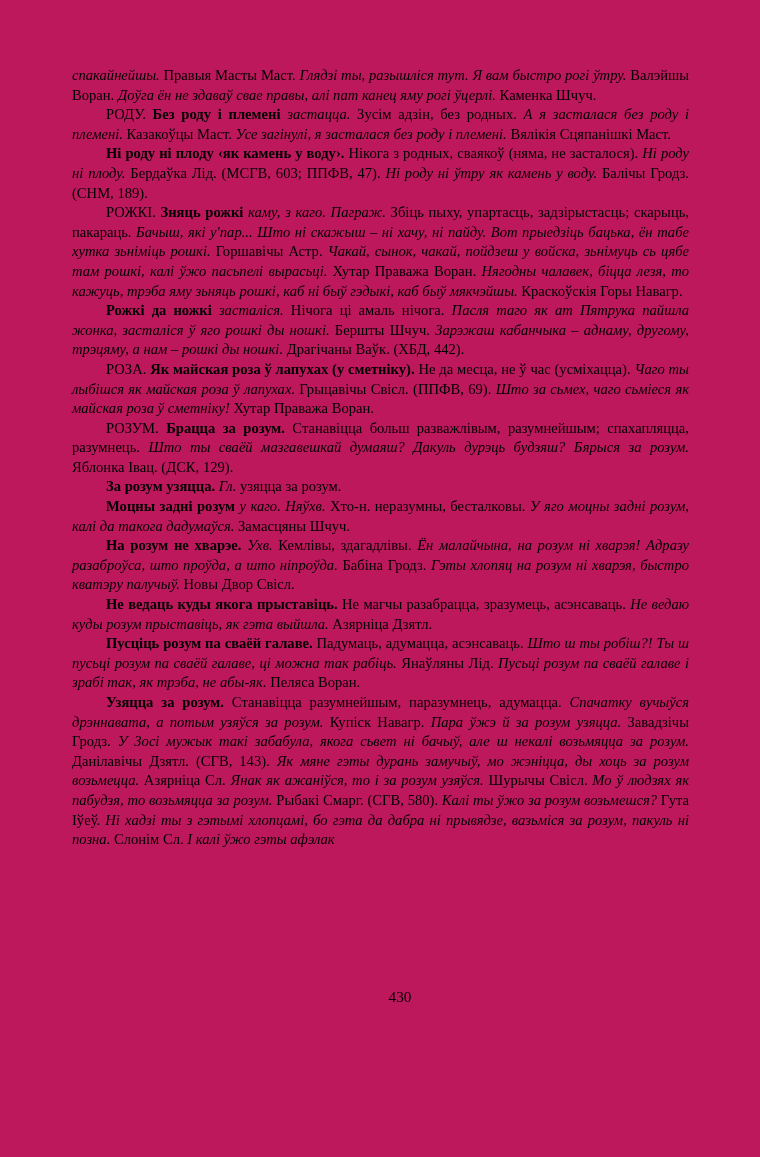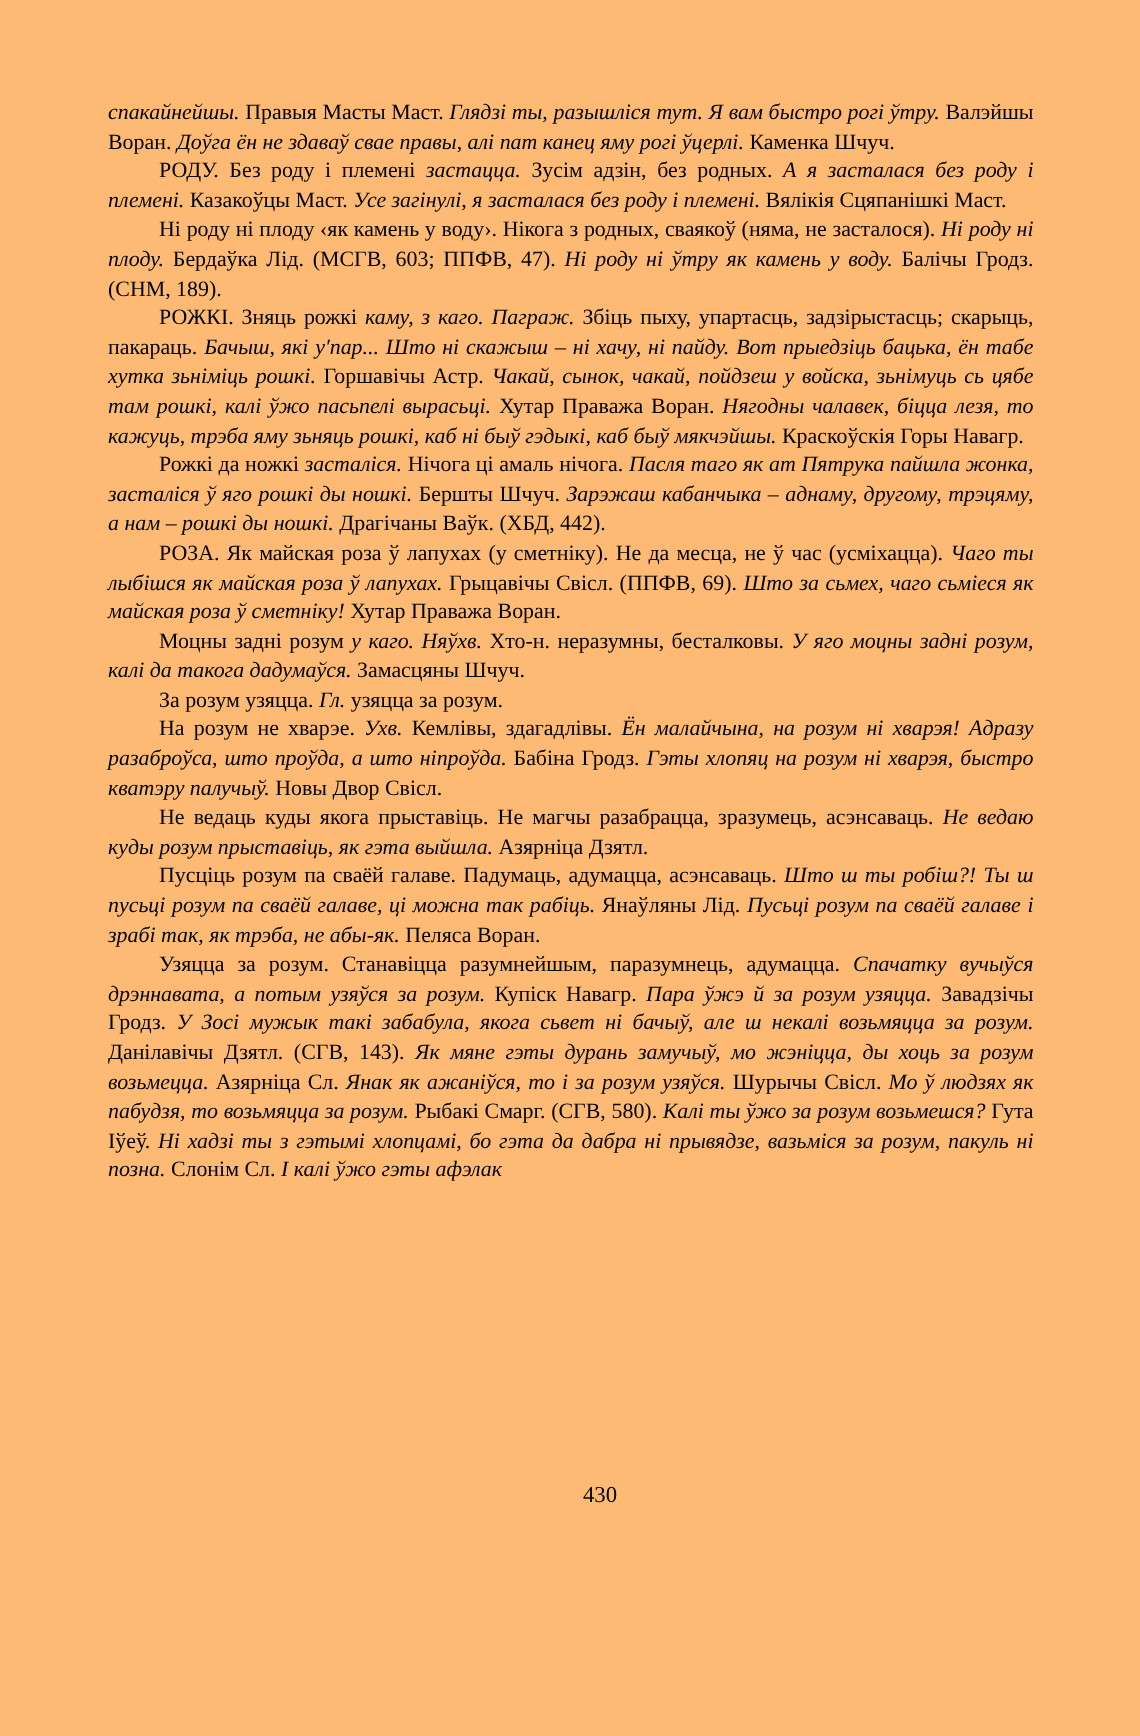--- a/index.html
+++ b/index.html
@@ -11,21 +11,21 @@
     width: 760px;
     height: 1157px;
     font-family: "Liberation Serif", "DejaVu Serif", serif;
     color: #000000;
     overflow: hidden;
   }
   .page {
     position: relative;
     width: 760px;
     height: 1157px;
-    background: #fdba74;
+    background: #be185d;
     box-sizing: border-box;
   }
   .text-column {
     position: absolute;
     left: 72px;
     top: 66px;
     width: 617px;
     text-align: justify;
     text-justify: inter-word;
     font-size: 14.6px;
@@ -35,21 +35,21 @@
   .entry {
     margin: 0;
     padding: 0;
     text-indent: 34px;
     text-align: justify;
   }
   .entry.no-indent {
     text-indent: 0;
   }
   .hw {
-    font-weight: normal;
+    font-weight: bold;
   }
   .lemma {
     font-weight: normal;
   }
   .it {
     font-style: italic;
   }
   .page-number {
     position: absolute;
     left: 0;
@@ -66,22 +66,23 @@
 
 <div class="page">
 
   <div class="text-column" id="text-column">
       <p class="entry no-indent"><span class="it">спакайнейшы.</span><span class="lemma"> Правыя Масты Маст. </span><span class="it">Глядзі ты, разышліся тут. Я вам быстро рогі ўтру.</span><span class="lemma"> Валэйшы Воран. </span><span class="it">Доўга ён не здаваў свае правы, алі пат канец яму рогі ўцерлі.</span><span class="lemma"> Каменка Шчуч.</span></p>
       <p class="entry"><span class="lemma">РОДУ. </span><span class="hw">Без роду і племені </span><span class="it">застацца.</span><span class="lemma"> Зусім адзін, без родных. </span><span class="it">А я засталася без роду і племені.</span><span class="lemma"> Казакоўцы Маст. </span><span class="it">Усе загінулі, я засталася без роду і племені.</span><span class="lemma"> Вялікія Сцяпанішкі Маст.</span></p>
       <p class="entry"><span class="hw">Ні роду ні плоду ‹як камень у воду›.</span><span class="lemma"> Нікога з родных, сваякоў (няма, не засталося). </span><span class="it">Ні роду ні плоду.</span><span class="lemma"> Бердаўка Лід. (МСГВ, 603; ППФВ, 47). </span><span class="it">Ні роду ні ўтру як камень у воду.</span><span class="lemma"> Балічы Гродз. (СНМ, 189).</span></p>
       <p class="entry"><span class="lemma">РОЖКІ. </span><span class="hw">Зняць рожкі </span><span class="it">каму, з каго. Паграж.</span><span class="lemma"> Збіць пыху, упартасць, задзірыстасць; скарыць, пакараць. </span><span class="it">Бачыш, які у′пар... Што ні скажыш – ні хачу, ні пайду. Вот прыедзіць бацька, ён табе хутка зьніміць рошкі.</span><span class="lemma"> Горшавічы Астр. </span><span class="it">Чакай, сынок, чакай, пойдзеш у войска, зьнімуць сь цябе там рошкі, калі ўжо пасьпелі вырасьці.</span><span class="lemma"> Хутар Праважа Воран. </span><span class="it">Нягодны чалавек, біцца лезя, то кажуць, трэба яму зьняць рошкі, каб ні быў гэдыкі, каб быў мякчэйшы.</span><span class="lemma"> Краскоўскія Горы Навагр.</span></p>
       <p class="entry"><span class="hw">Рожкі да ножкі </span><span class="it">засталіся.</span><span class="lemma"> Нічога ці амаль нічога. </span><span class="it">Пасля таго як ат Пятрука пайшла жонка, засталіся ў яго рошкі ды ношкі.</span><span class="lemma"> Бершты  Шчуч. </span><span class="it">Зарэжаш кабанчыка – аднаму, другому, трэцяму, а нам – рошкі ды ношкі.</span><span class="lemma"> Драгічаны Ваўк. (ХБД, 442).</span></p>
       <p class="entry"><span class="lemma">РОЗА. </span><span class="hw">Як майская роза ў лапухах (у сметніку).</span><span class="lemma"> Не да месца, не ў час (усміхацца). </span><span class="it">Чаго ты лыбішся як майская роза ў лапухах.</span><span class="lemma"> Грыцавічы Свісл. (ППФВ, 69). </span><span class="it">Што за сьмех, чаго сьміеся як майская роза ў сметніку!</span><span class="lemma"> Хутар Праважа Воран.</span></p>
+      <p class="entry"><span class="lemma">РОЗУМ. </span><span class="hw">Брацца за розум.</span><span class="lemma"> Станавіцца больш разважлівым, разумнейшым; спахапляцца, разумнець. </span><span class="it">Што ты сваёй мазгавешкай думаяш? Дакуль дурэць будзяш? Бярыся за розум.</span><span class="lemma"> Яблонка Івац. (ДСК, 129).</span></p>
+      <p class="entry"><span class="hw">За розум узяцца. </span><span class="it">Гл.</span><span class="lemma"> узяцца за розум.</span></p>
       <p class="entry"><span class="hw">Моцны заднi розум </span><span class="it">у каго.  Няўхв.</span><span class="lemma"> Хто-н. неразумны, бесталковы. </span><span class="it">У яго моцны задні розум, калі да такога дадумаўся.</span><span class="lemma"> Замасцяны Шчуч.</span></p>
-      <p class="entry"><span class="hw">За розум узяцца. </span><span class="it">Гл.</span><span class="lemma"> узяцца за розум.</span></p>
       <p class="entry"><span class="hw">На розум не хварэе. </span><span class="it">Ухв.</span><span class="lemma"> Кемлівы, здагадлівы. </span><span class="it">Ён малайчына, на розум ні хварэя! Адразу разаброўса, што проўда, а што ніпроўда.</span><span class="lemma"> Бабіна Гродз. </span><span class="it">Гэты хлопяц на розум ні хварэя, быстро кватэру палучыў.</span><span class="lemma"> Новы Двор Свісл.</span></p>
       <p class="entry"><span class="hw">Не ведаць куды якога прыставіць.</span><span class="lemma"> Не магчы разабрацца, зразумець, асэнсаваць. </span><span class="it">Не ведаю куды розум прыставіць, як гэта выйшла.</span><span class="lemma"> Азярніца Дзятл.</span></p>
       <p class="entry"><span class="hw">Пусціць розум па сваёй галаве.</span><span class="lemma"> Падумаць, адумацца, асэнсаваць. </span><span class="it">Што ш ты робіш?! Ты ш пусьці розум па сваёй галаве, ці можна так рабіць.</span><span class="lemma"> Янаўляны Лід. </span><span class="it">Пусьці розум па сваёй галаве і зрабі так, як трэба, не абы-як.</span><span class="lemma"> Пеляса Воран.</span></p>
       <p class="entry"><span class="hw">Узяцца за розум.</span><span class="lemma"> Станавіцца разумнейшым, паразумнець, адумацца. </span><span class="it">Спачатку вучыўся дрэннавата, а потым узяўся за розум.</span><span class="lemma"> Купіск Навагр. </span><span class="it">Пара ўжэ й за розум узяцца.</span><span class="lemma"> Завадзічы  Гродз. </span><span class="it">У Зосі мужык такі забабула, якога сьвет ні бачыў, але ш некалі возьмяцца за розум.</span><span class="lemma"> Данілавічы Дзятл. (СГВ, 143). </span><span class="it">Як мяне гэты дурань замучыў, мо жэніцца, ды хоць за розум возьмецца.</span><span class="lemma"> Азярніца Сл. </span><span class="it">Янак як ажаніўся, то і за розум узяўся.</span><span class="lemma"> Шурычы Свісл. </span><span class="it">Мо ў людзях як пабудзя, то возьмяцца за розум.</span><span class="lemma"> Рыбакі Смарг. (СГВ, 580). </span><span class="it">Калі ты ўжо за розум возьмешся?</span><span class="lemma"> Гута Іўеў. </span><span class="it">Ні хадзі ты з гэтымі хлопцамі, бо гэта да дабра ні прывядзе, вазьміся за розум, пакуль ні позна.</span><span class="lemma"> Слонім Сл. </span><span class="it">І калі ўжо гэты афэлак</span></p>
     </div>
 
   <div class="page-number">430</div>
 
 </div>
 

